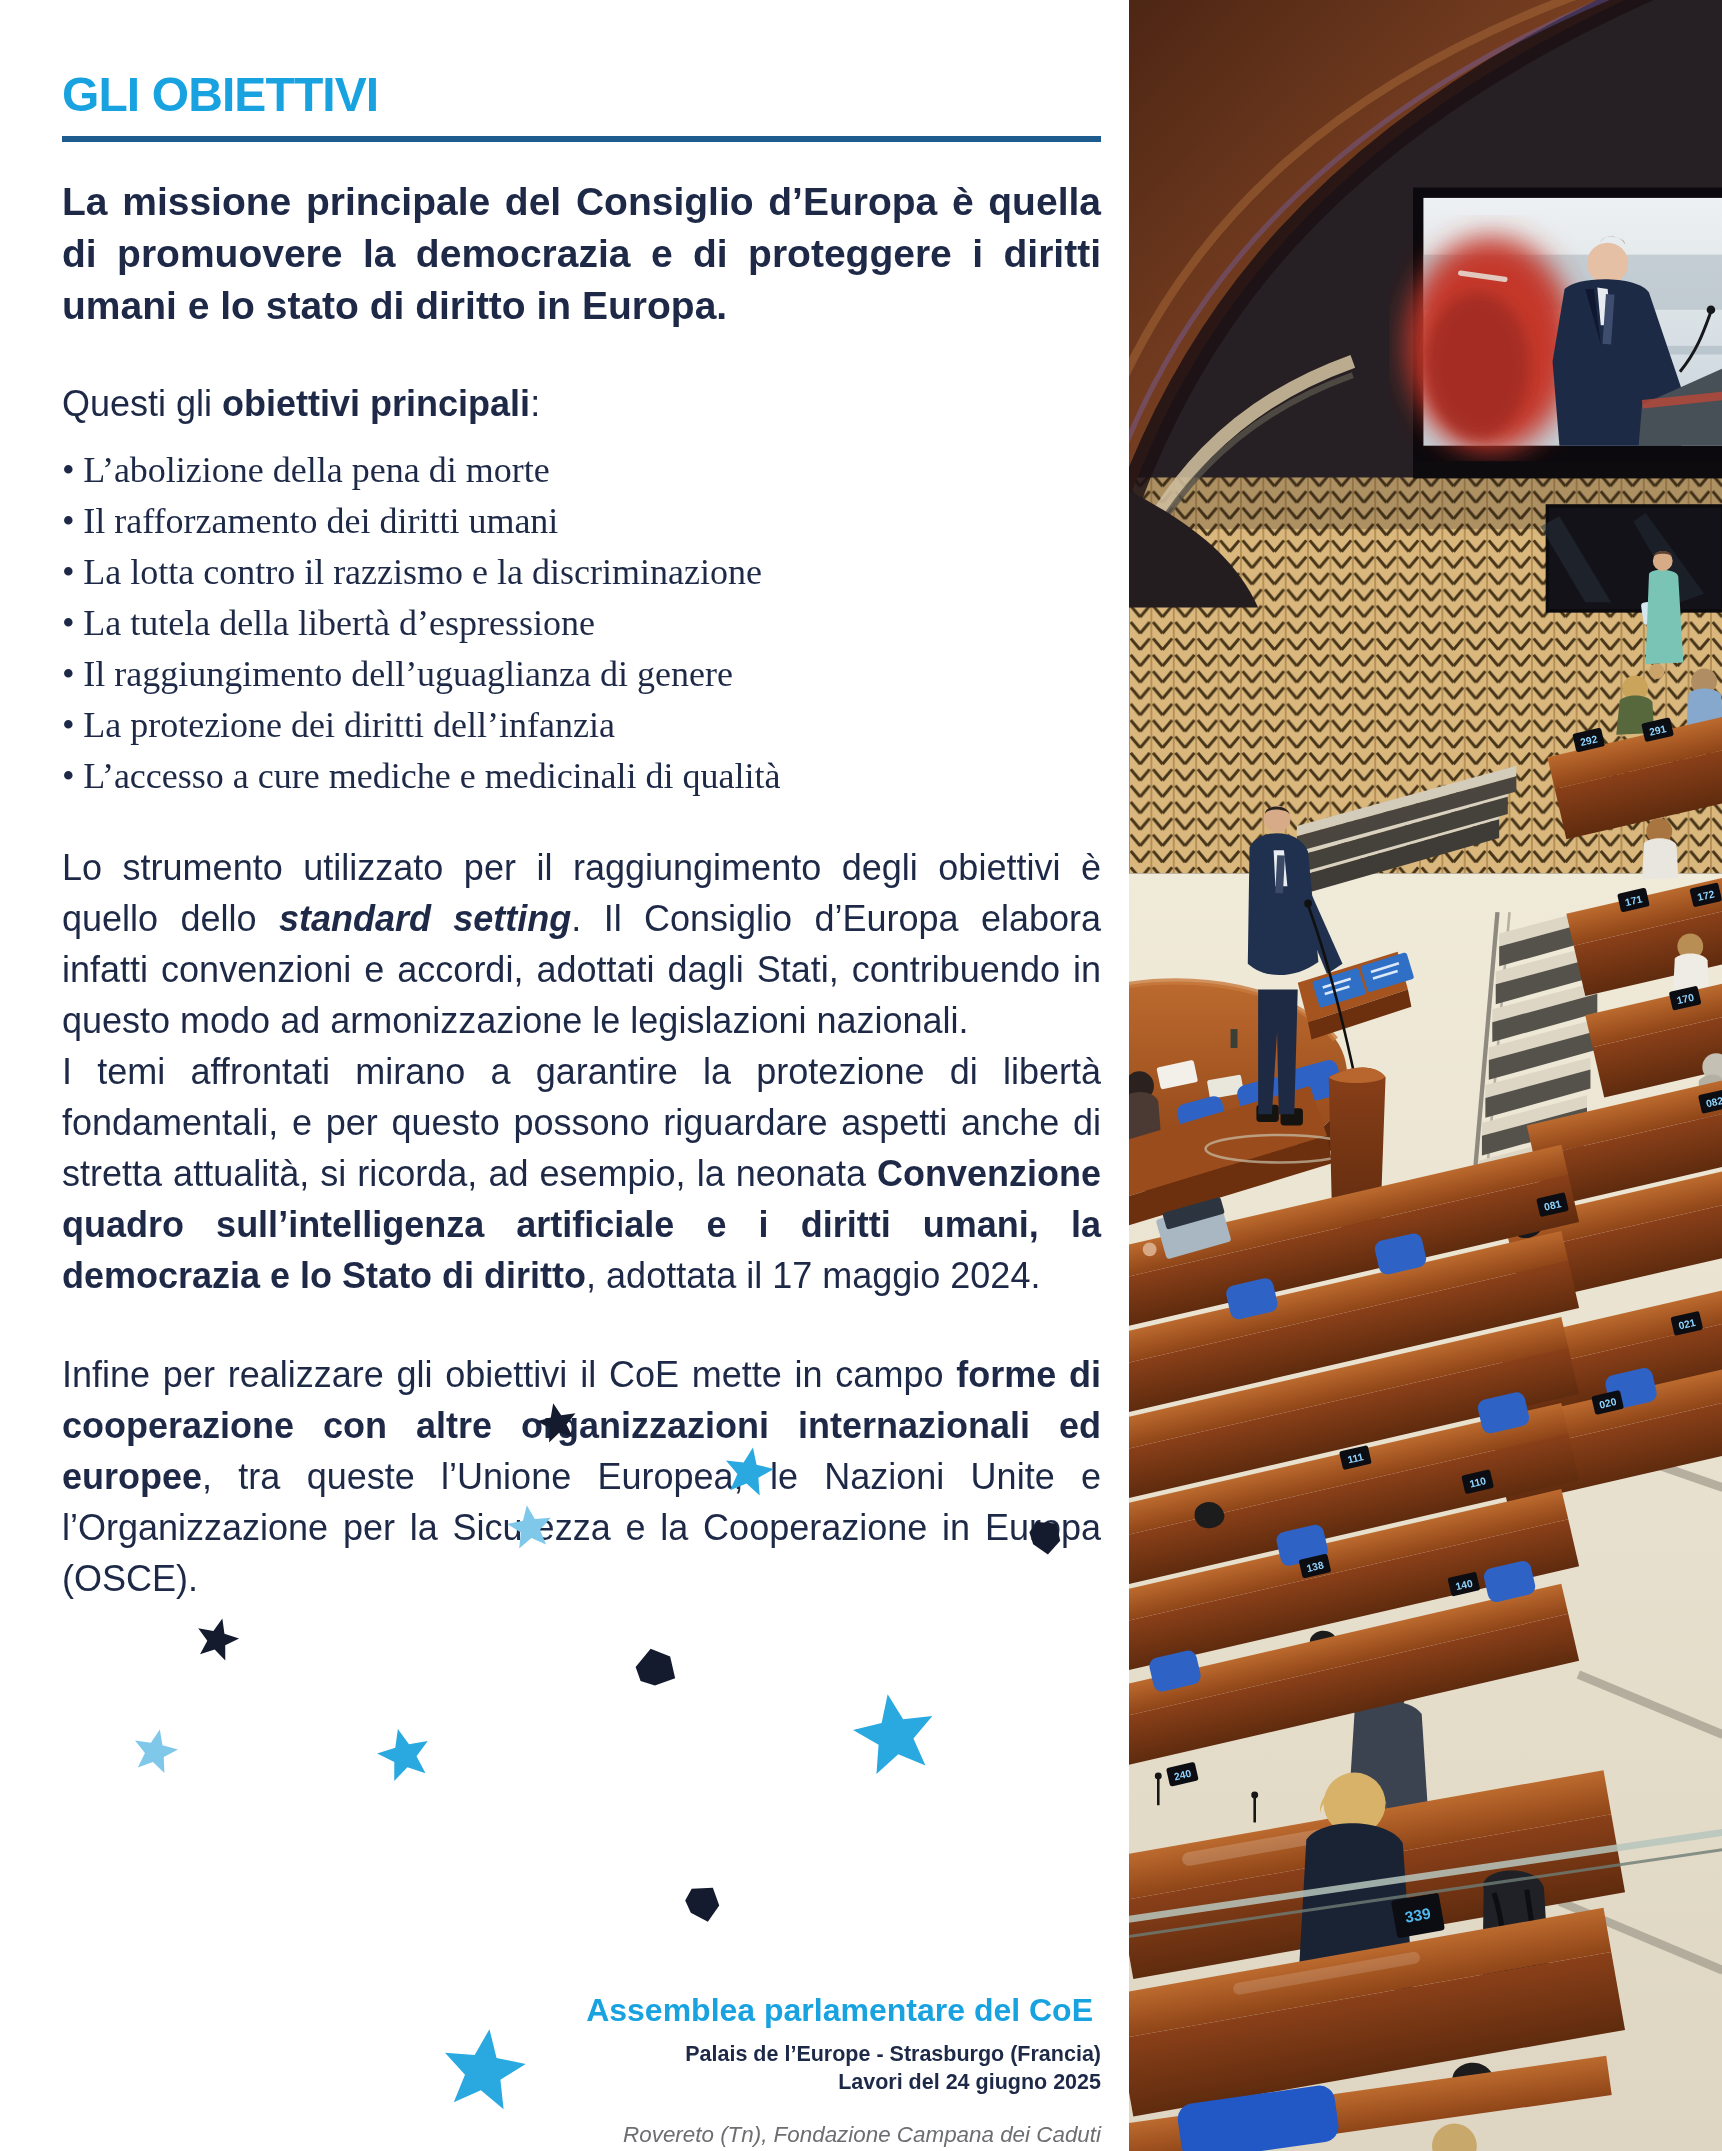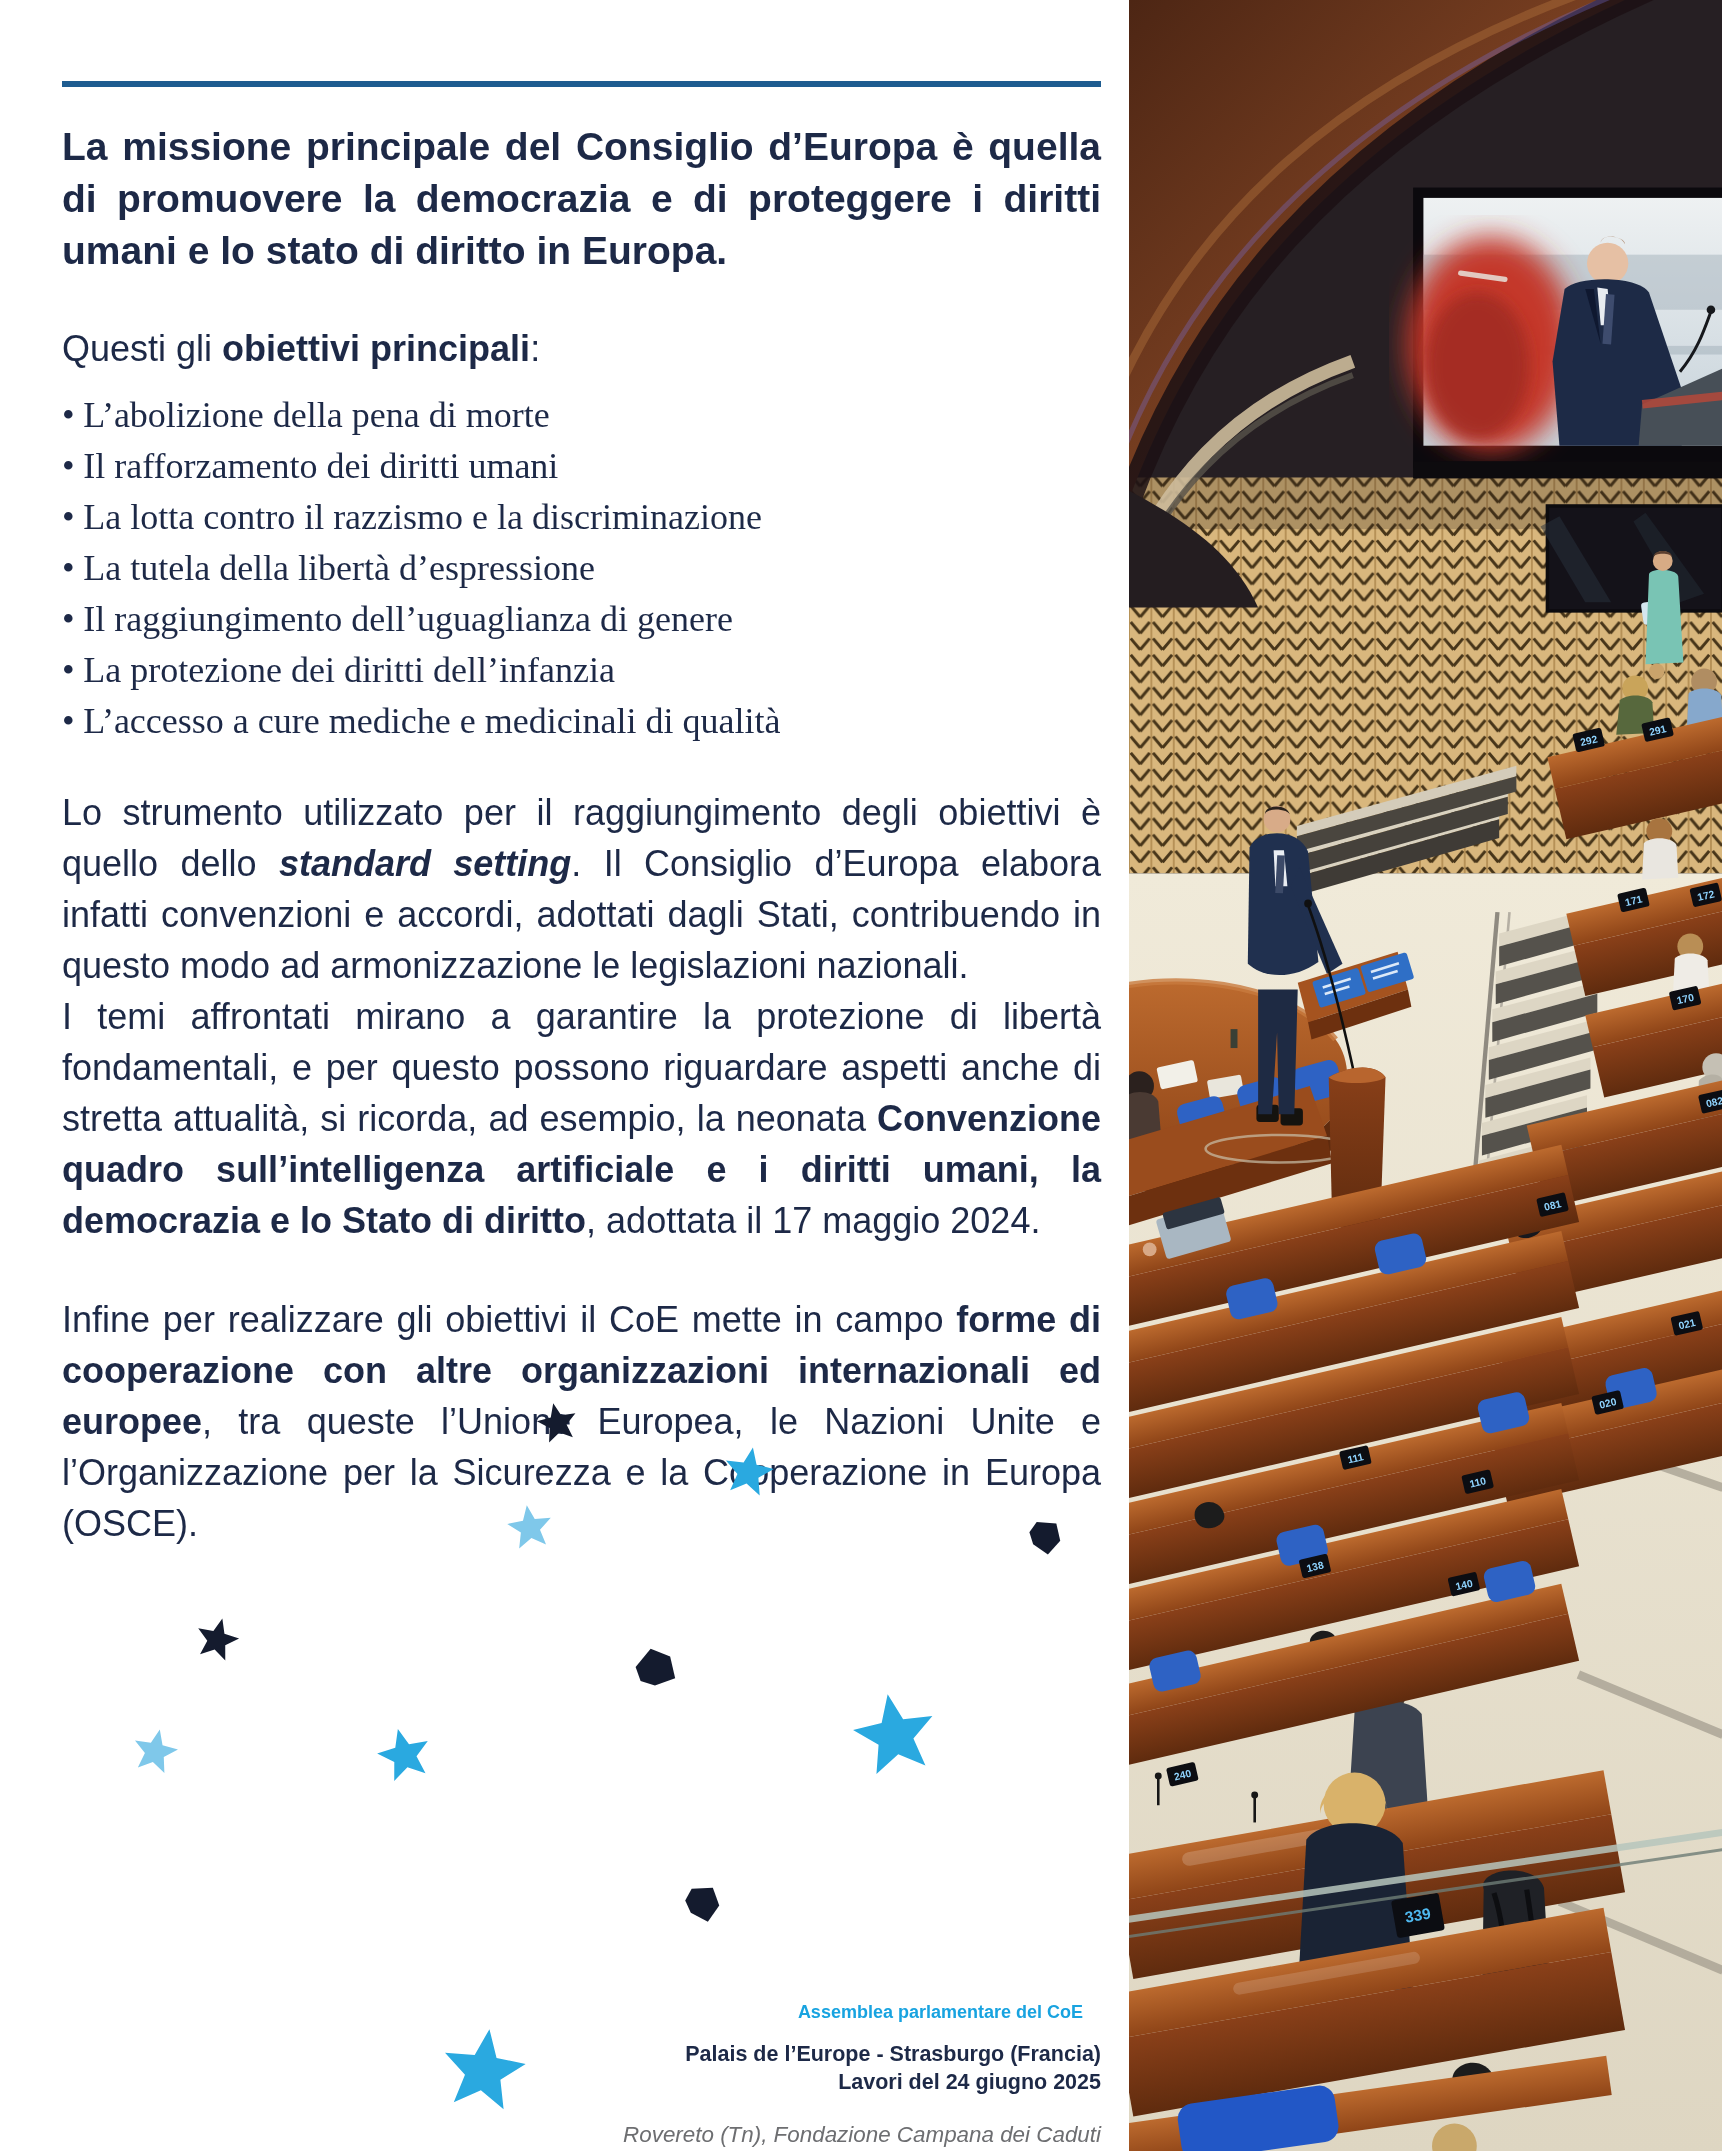--- a/index.html
+++ b/index.html
@@ -13,31 +13,32 @@
   .rule{height:6px;margin-top:13.8px;}
   .intro{font-size:39px;font-weight:700;line-height:1.33;text-align:justify;margin:34px 0 0 0;}
   .lead{font-size:36px;line-height:1.3;margin:50px 0 0 0;font-weight:400;}
   ul.objectives{list-style:none;margin:17px 0 0 0;padding:0;font-family:Liberation Serif, serif;}
   ul.objectives li{font-size:36px;line-height:51px;font-weight:400;}
   ul.objectives li::before{content:"•";margin-right:8.6px;}
   p.body{font-size:36px;line-height:51px;text-align:justify;margin:0;}
   p.body.first{margin-top:40px;}
   p.body.spaced{margin-top:48px;}
   .caption{position:absolute;left:62px;top:1984px;width:1039px;text-align:right;}
-  .caption .cap-title{font-size:18px;font-weight:700;margin:18px;}
+  .caption .cap-title{font-size:32px;font-weight:700;margin:8px;}
   .caption .cap-sub{font-size:21.5px;font-weight:700;line-height:27.5px;color:#1d2947;margin:12px 0 0 0;}
   .caption .cap-credit{font-size:22.4px;font-style:italic;margin:26px 0 0 0;}
   #stars-layer{position:absolute;left:0;top:0;width:1722px;height:2152px;pointer-events:none;}
   #stars-layer svg{position:absolute;}
   .photo{position:absolute;left:1129px;top:0;width:594px;height:2152px;}
 </style>
 </head>
 <body>
 
 <div class="column">
+  <h1 class="heading">GLI OBIETTIVI</h1>
   <div class="rule" style="background:#1e5c90"></div>
 
   <p class="intro">La missione principale del Consiglio d’Europa è quella di promuovere la democrazia e di proteggere i diritti umani e lo stato di diritto in Europa.</p>
 
   <p class="lead"><span>Questi gli </span><span style="font-weight: 700;">obiettivi principali</span><span>:</span></p>
 
   <ul class="objectives">
     <li>L’abolizione della pena di morte</li>
     <li>Il rafforzamento dei diritti umani</li>
     <li>La lotta contro il razzismo e la discriminazione</li>

